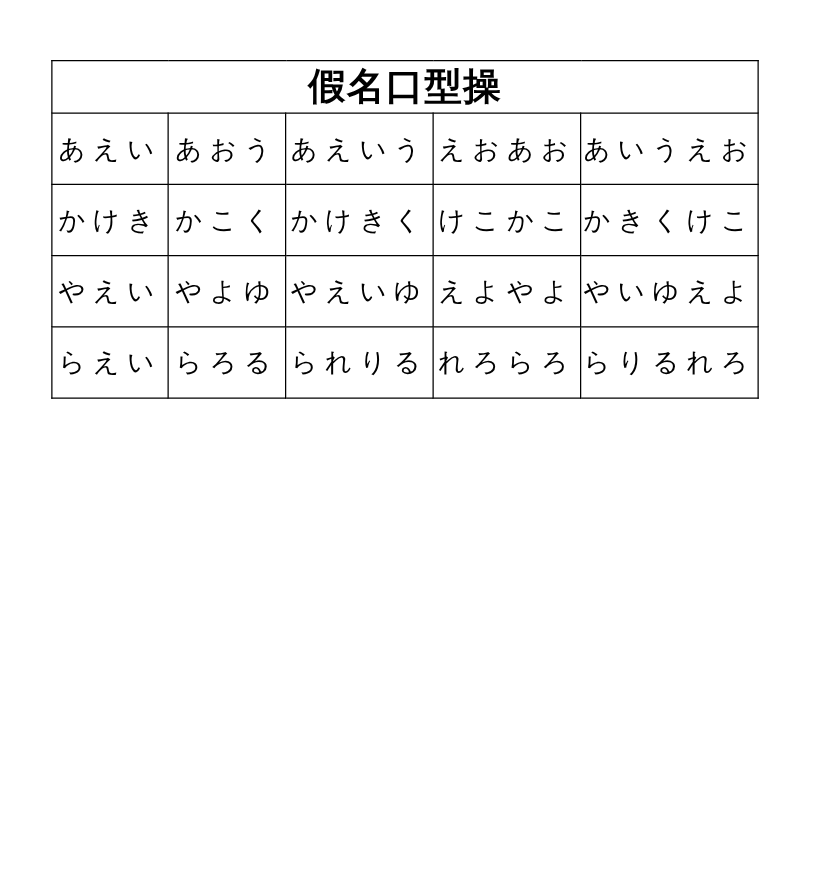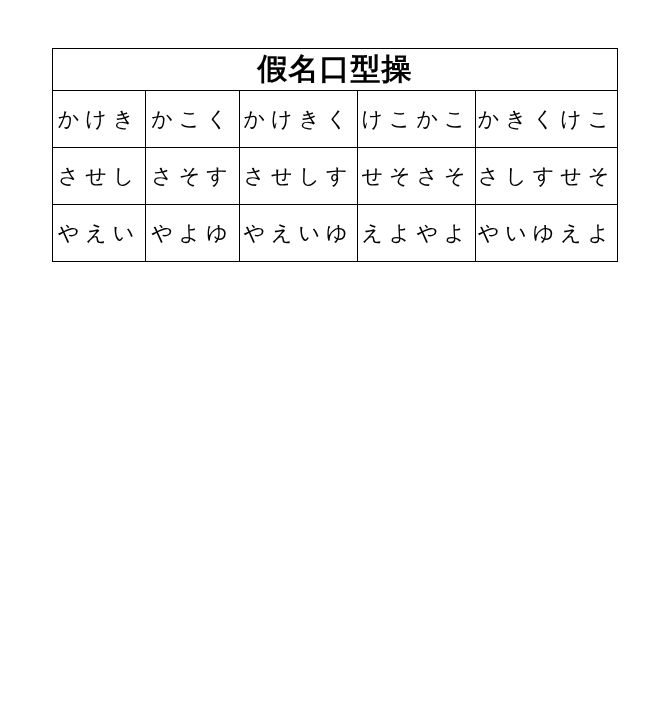--- a/index.html
+++ b/index.html
@@ -5,21 +5,21 @@
     html, body {
       margin: 0;
       padding: 0;
       background: #ffffff;
       width: 671px;
       height: 707px;
       overflow: hidden;
     }
     .sheet {
       position: absolute;
-      left: 52px;
+      left: 41px;
       top: 48px;
     }
     table.kana {
       border-collapse: collapse;
       table-layout: fixed;
       width: 565px;
     }
     table.kana td, table.kana th {
       border: 1.5px solid #000000;
       padding: 0;
@@ -58,35 +58,42 @@
         <col class="c4">
         <col class="c5">
     </colgroup>
     <thead>
       <tr>
         <th class="title" colspan="5">假名口型操</th>
       </tr>
     </thead>
     <tbody id="kana-body">
       <tr>
+        <td class="cell">あえい</td>
+        <td class="cell">あおう</td>
+        <td class="cell">あえいう</td>
+        <td class="cell">えおあお</td>
+        <td class="cell">あいうえお</td>
+      </tr>
+      <tr>
         <td class="cell">かけき</td>
         <td class="cell">かこく</td>
         <td class="cell">かけきく</td>
         <td class="cell">けこかこ</td>
         <td class="cell">かきくけこ</td>
-      </tr>
-      <tr>
-        <td class="cell">させし</td>
-        <td class="cell">さそす</td>
-        <td class="cell">させしす</td>
-        <td class="cell">せそさそ</td>
-        <td class="cell">さしすせそ</td>
       </tr>
       <tr>
         <td class="cell">やえい</td>
         <td class="cell">やよゆ</td>
         <td class="cell">やえいゆ</td>
         <td class="cell">えよやよ</td>
         <td class="cell">やいゆえよ</td>
       </tr>
+      <tr>
+        <td class="cell">らえい</td>
+        <td class="cell">らろる</td>
+        <td class="cell">られりる</td>
+        <td class="cell">れろらろ</td>
+        <td class="cell">らりるれろ</td>
+      </tr>
     </tbody>
   </table>
 </div>
 
 </body></html>

